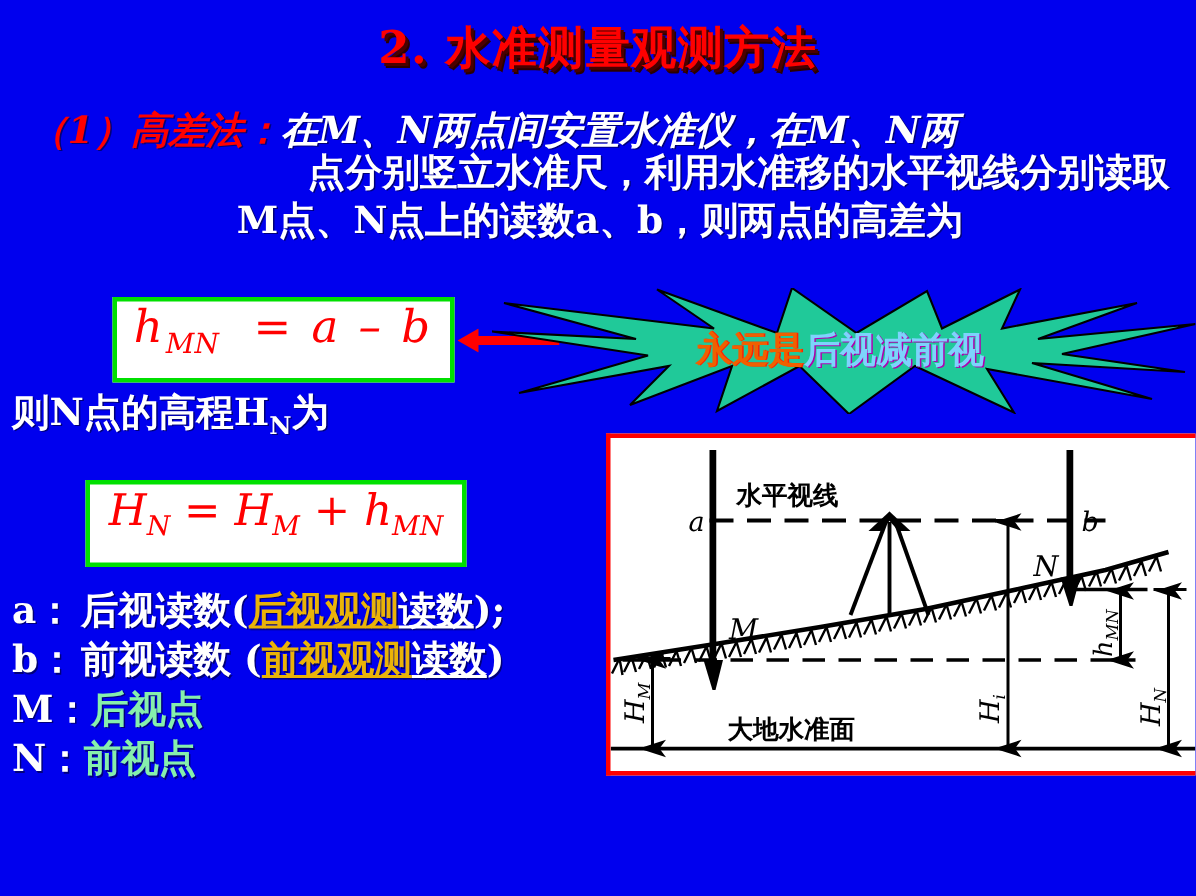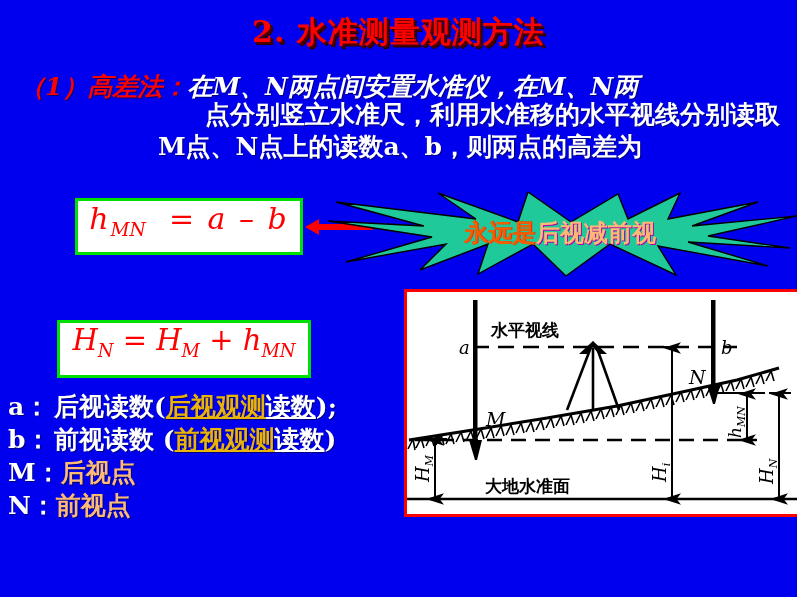--- a/index.html
+++ b/index.html
@@ -53,40 +53,40 @@
   
   #burst{position:absolute;left:328px;top:192px;width:469px;height:84px;}
   #burst-text{
     position:absolute;left:430px;top:216px;width:260px;height:34px;
     font-family:"DejaVu Serif","Liberation Serif",serif;
     font-weight:bold;font-size:24px;line-height:34px;
     white-space:nowrap;text-align:center;
     pointer-events:none;
   }
   #burst-text .o{color:#F06000;text-shadow:1px 0 0 #FF2000;}
-  #burst-text .m{color:#fdba74;text-shadow:1px 1px 0 #B000B0;}
+  #burst-text .m{color:#7dd3fc;text-shadow:1px 1px 0 #B000B0;}
 
   
   #line-hn{
     position:absolute;left:8px;top:258px;
     font-family:"DejaVu Serif","Liberation Serif",serif;
     font-weight:bold;font-size:25px;color:#FFFFFF;white-space:nowrap;
     text-shadow:1px 1px 0 #00007a;
   }
   #line-hn .sb{font-size:0.65em;vertical-align:sub;}
 
   
   #legend{position:absolute;left:8px;top:390px;width:400px;
     font-family:"DejaVu Serif","Liberation Serif",serif;
     font-weight:bold;font-size:25px;line-height:33px;color:#FFFFFF;
     text-shadow:1px 1px 0 #00007a;white-space:nowrap;}
   #legend .key{display:inline-block;min-width:46px;}
   #legend .grn{color:#eab308;text-decoration:underline;}
   #legend .uw{text-decoration:underline;}
-  #legend .red{color:#fdba74;}
+  #legend .red{color:#86efac;}
 
   
   #diagram{
     position:absolute;left:404px;top:289px;width:393px;height:228px;
     background:#FFFFFF;border:3px solid #FF0000;border-right:none;
     box-sizing:border-box;overflow:hidden;
   }
   #diagram svg{display:block;}
 </style>
 </head>
@@ -115,20 +115,23 @@
     <polygon points="0,8 14,0 14,5 68,5 68,11 14,11 14,16" fill="#FF0000"></polygon>
   </svg>
 
   <svg id="burst" viewBox="0 0 469 84" preserveAspectRatio="none">
     <polygon points="0,29 96,34 8,10 148,27 110,1 190,30 200,0 243,30 290,2 300,27 352,1 340,27 430,10 364,34 469,24 380,44 462,56 360,50 440,74 330,54 348,83 282,52 238,84 205,52 150,82 160,52 92,78 118,52 18,70 104,45" fill="#20C999" stroke="#000000" stroke-width="1.4" stroke-linejoin="miter"></polygon>
   </svg>
   <div id="burst-text">
     <span class="o">永远是</span><span class="m">后视减前视</span>
   </div>
 
+  <div id="line-hn">
+    <span>则N点的高程H</span><span class="sb">N</span><span>为</span>
+  </div>
 
   <div class="fbox" id="formula2">
     <span>
       <span>H</span><span class="sub">N</span>
       <span>=</span>
       <span>H</span><span class="sub">M</span>
       <span>+</span>
       <span>h</span><span class="sub">MN</span>
     </span>
   </div>

